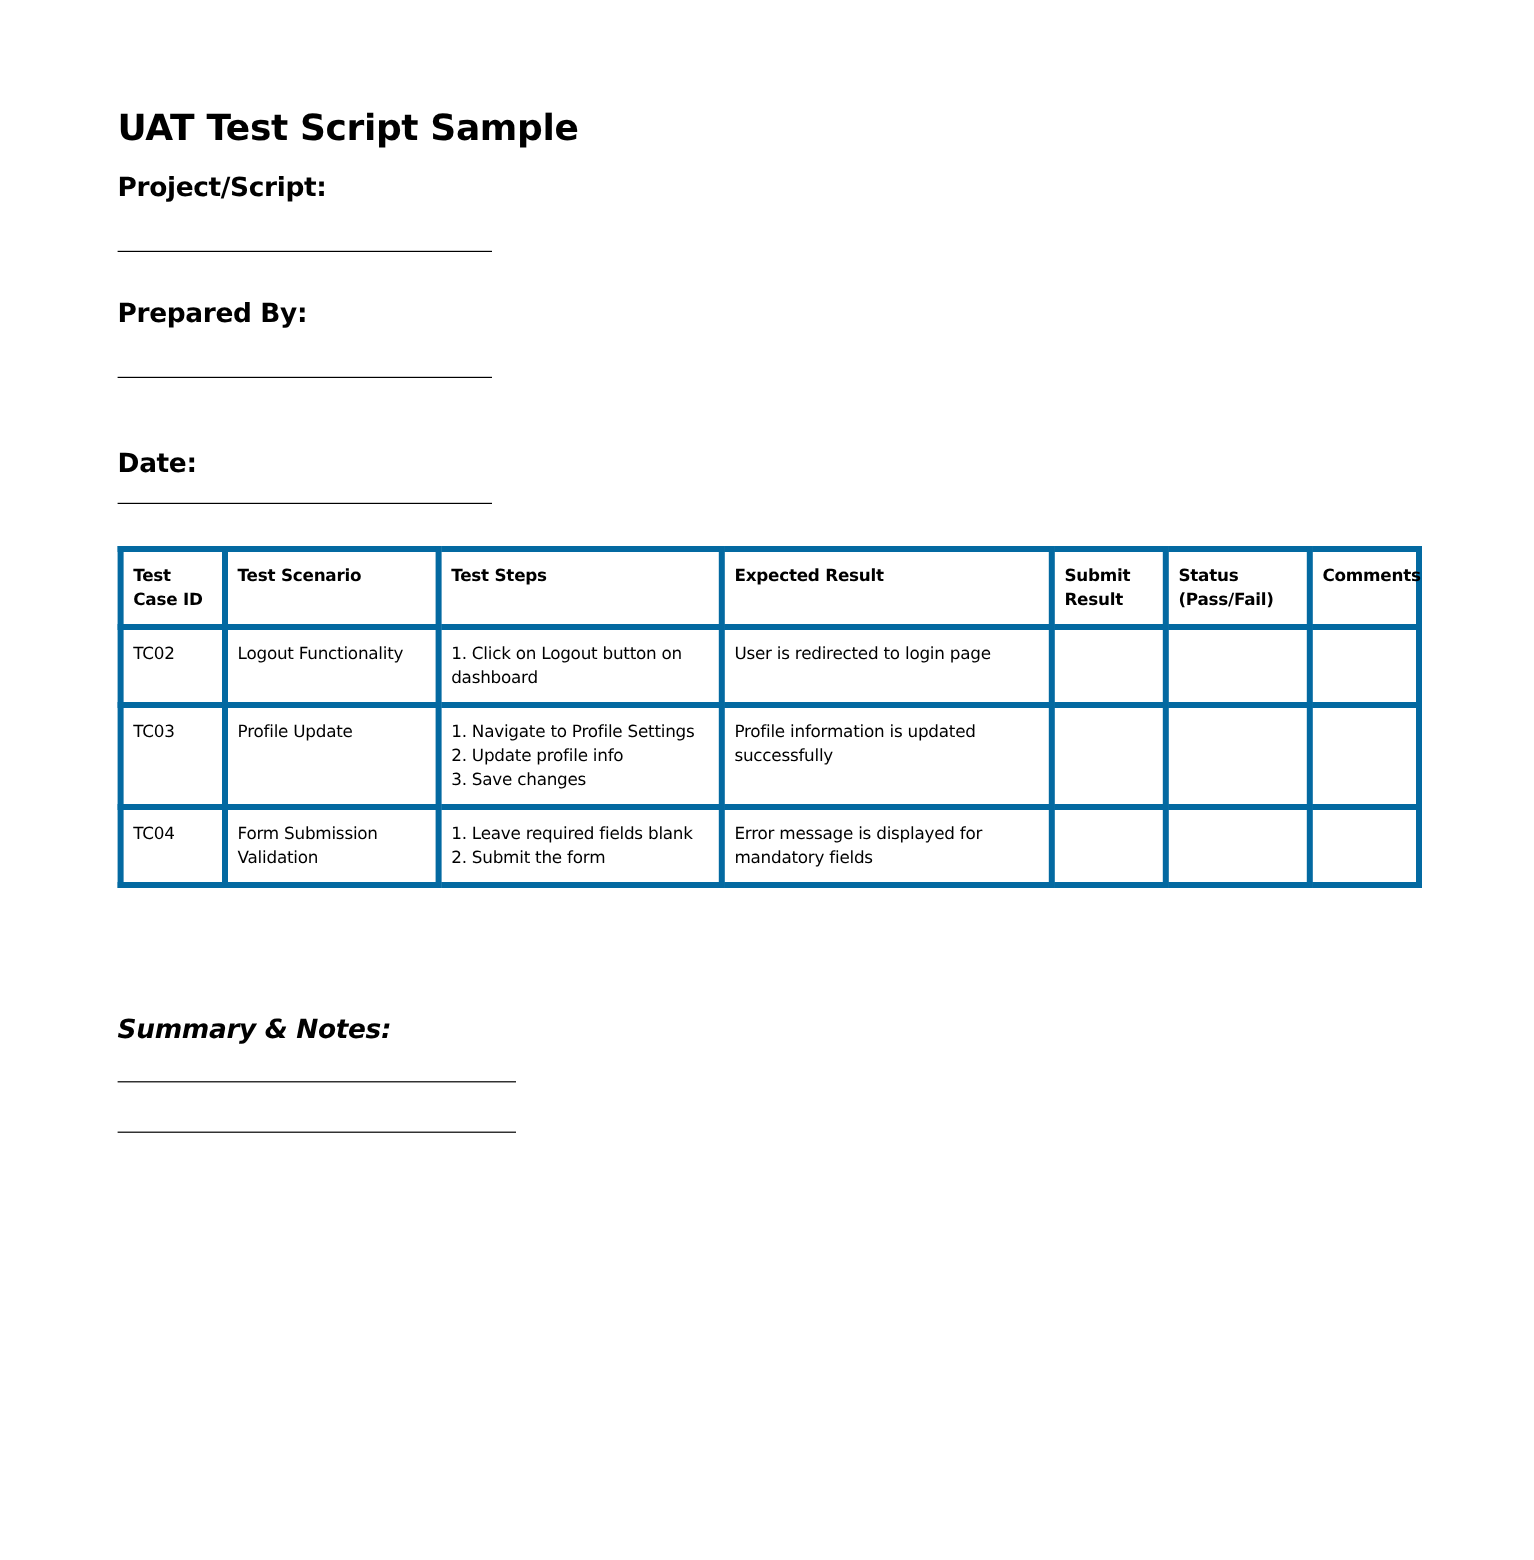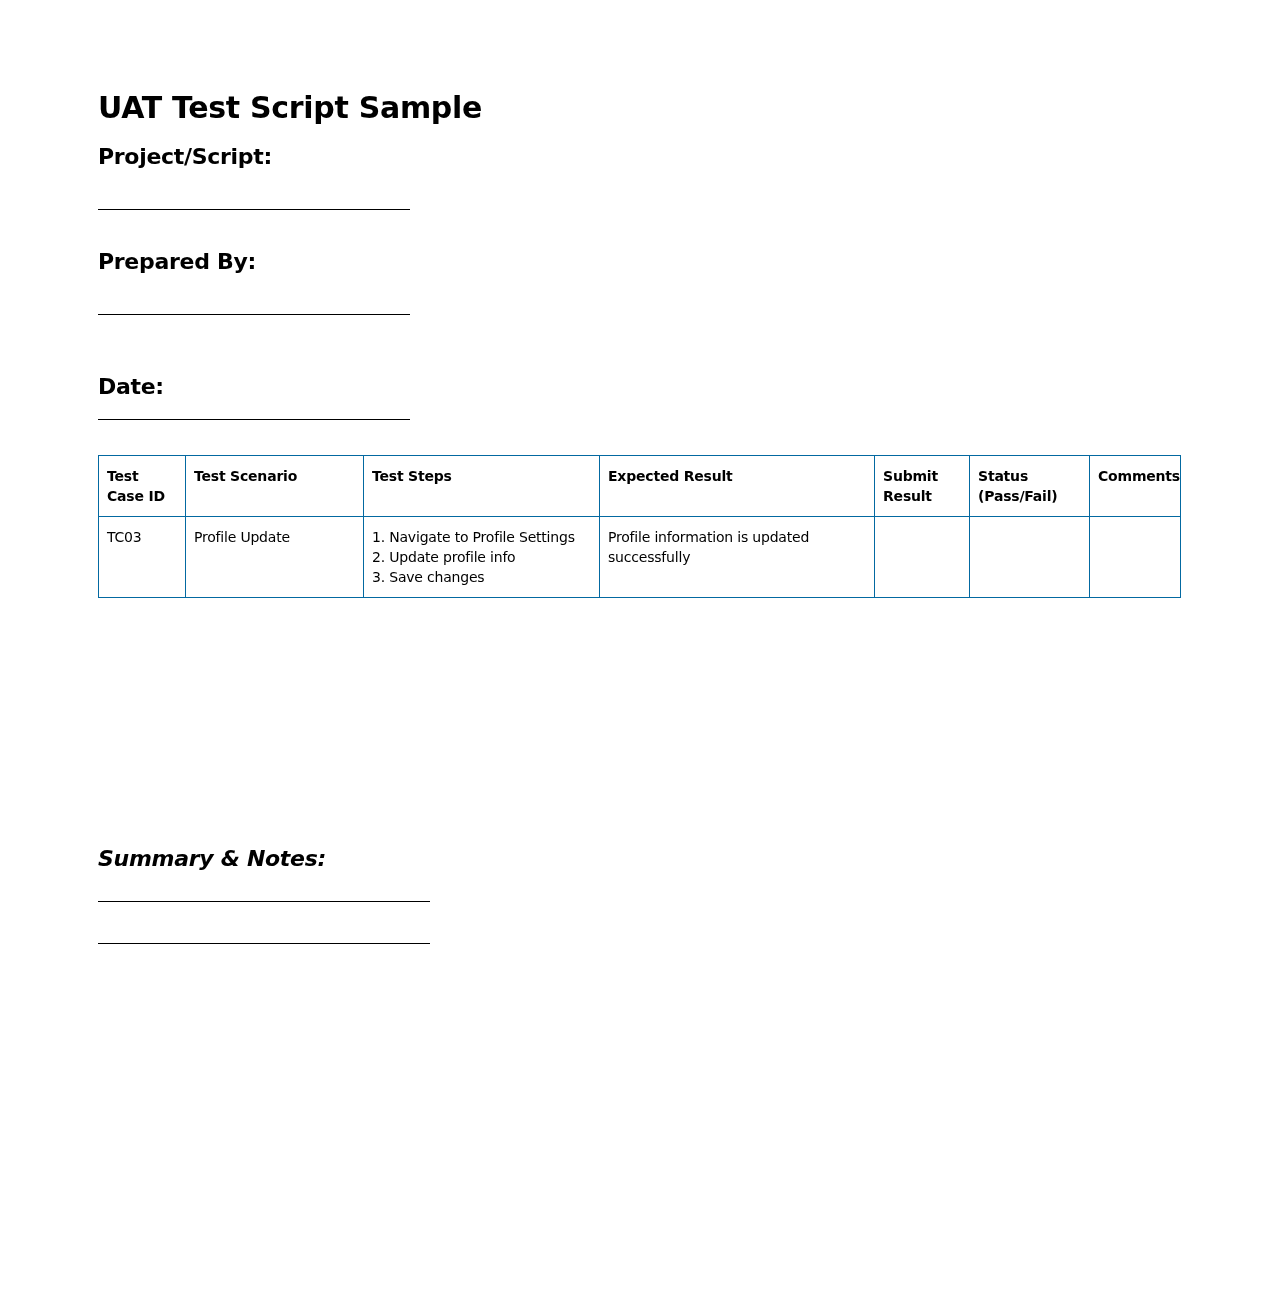--- a/index.html
+++ b/index.html
@@ -56,21 +56,21 @@
       left: 0;
       top: 455px;
       width: 1082px;
       border-collapse: collapse;
       table-layout: fixed;
       font-size: 14px;
       line-height: 20px;
     }
     table.uat-table th,
     table.uat-table td {
-      border: 1px solid #0369a1;
+      border: 5px solid #0369a1;
       padding: 10px 8px 10px 8px;
       vertical-align: top;
       text-align: left;
       letter-spacing: -0.2px;
     }
     table.uat-table th {
       font-weight: bold;
       height: 40px;
     }
     table.uat-table td { font-weight: normal; }
@@ -109,29 +109,52 @@
         <th>Test Case ID</th>
         <th>Test Scenario</th>
         <th>Test Steps</th>
         <th>Expected Result</th>
         <th>Submit Result</th>
         <th>Status (Pass/Fail)</th>
         <th>Comments</th>
       </tr>
     </thead>
     <tbody>
+      <tr class="short-row">
+        <td>TC02</td>
+        <td>Logout Functionality</td>
+        <td>
+          <span class="step-line">1. Click on Logout button on dashboard</span>
+        </td>
+        <td>User is redirected to login page</td>
+        <td></td>
+        <td></td>
+        <td></td>
+      </tr>
       <tr class="tall-row">
         <td>TC03</td>
         <td>Profile Update</td>
         <td>
           <span class="step-line">1. Navigate to Profile Settings</span>
           <span class="step-line">2. Update profile info</span>
           <span class="step-line">3. Save changes</span>
         </td>
         <td>Profile information is updated successfully</td>
+        <td></td>
+        <td></td>
+        <td></td>
+      </tr>
+      <tr class="short-row">
+        <td>TC04</td>
+        <td>Form Submission Validation</td>
+        <td>
+          <span class="step-line">1. Leave required fields blank</span>
+          <span class="step-line">2. Submit the form</span>
+        </td>
+        <td>Error message is displayed for mandatory fields</td>
         <td></td>
         <td></td>
         <td></td>
       </tr>
     </tbody>
   </table>
 
   <h2 class="field-label" style="top:844px;font-style:italic;">Summary &amp; Notes:</h2>
   <div class="blank-line long-line" style="top:901px;"></div>
   <div class="blank-line long-line" style="top:943px;"></div>

